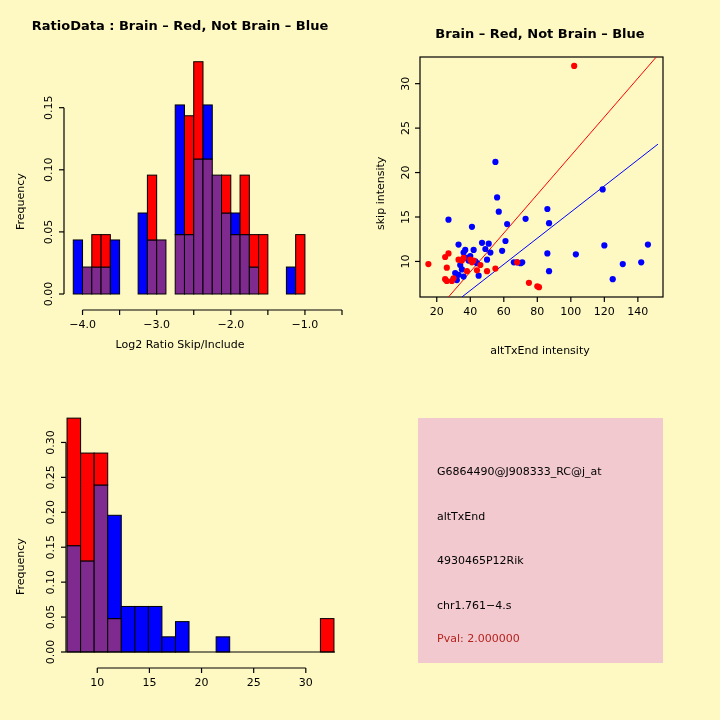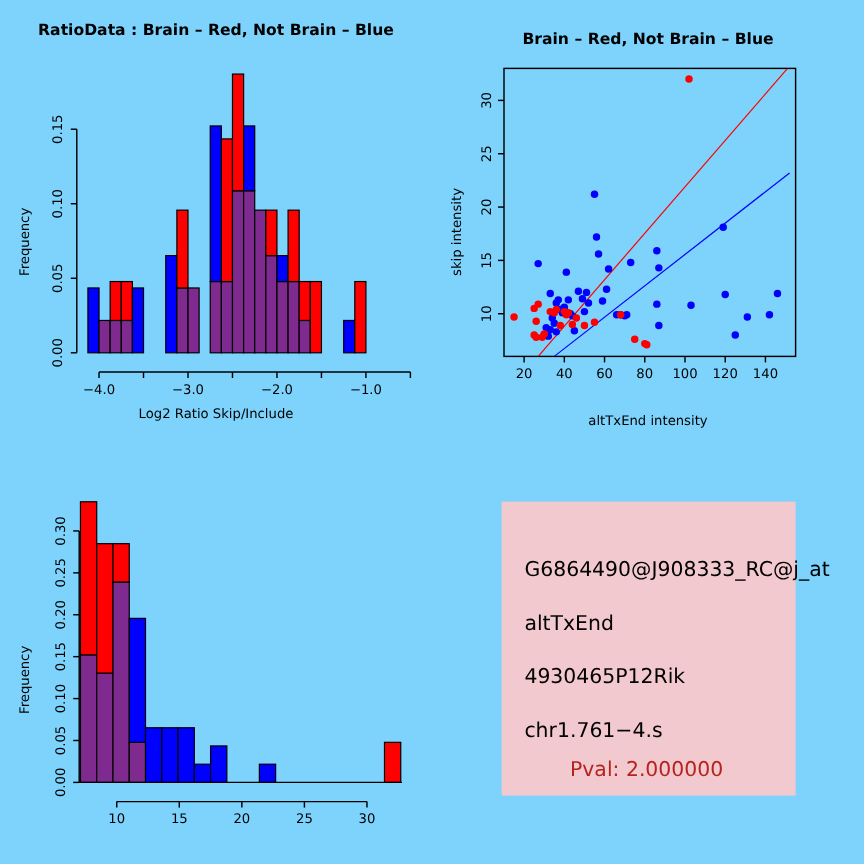--- a/index.html
+++ b/index.html
@@ -1,28 +1,28 @@
 <!DOCTYPE html>
 <html><head>
 <meta charset="utf-8">
 <style>
   html,body{margin:0;padding:0;background:#ffffff;}
   body{width:720px;height:720px;overflow:hidden;
        font-family:"DejaVu Sans","Liberation Sans",sans-serif;}
-  #page{position:relative;width:720px;height:720px;background:#7dd3fc;}
+  #page{position:relative;width:720px;height:720px;background:#fef9c3;}
   .panel{position:absolute;}
   .ttl{position:absolute;text-align:center;font-weight:bold;font-size:13px;
        color:#000;white-space:nowrap;}
   .axlab{position:absolute;text-align:center;font-size:11px;color:#000;white-space:nowrap;}
   .ylab{position:absolute;font-size:11px;color:#000;white-space:nowrap;
         transform-origin:0 0;transform:rotate(-90deg);}
   svg{display:block;}
   .infoBox{position:absolute;background:#f2c9ce;}
-  .infoLine{position:absolute;font-size:17px;color:#000;white-space:nowrap;}
-  .infoPval{color:#b5231f;margin-left:38px;}
+  .infoLine{position:absolute;font-size:11px;color:#000;white-space:nowrap;}
+  .infoPval{color:#b5231f;}
 </style>
 </head>
 <body>
 
 <div id="page">
 
   <div class="panel" style="left:0;top:0;width:360px;height:360px;">
     <div class="ttl" id="t1" style="left:0;top:18px;width:360px;">RatioData : Brain – Red, Not Brain – Blue</div>
     <div class="axlab" id="x1" style="left:0;top:338px;width:360px;">Log2 Ratio Skip/Include</div>
     <div class="ylab" id="y1" style="left:14px;top:230px;">Frequency</div>

